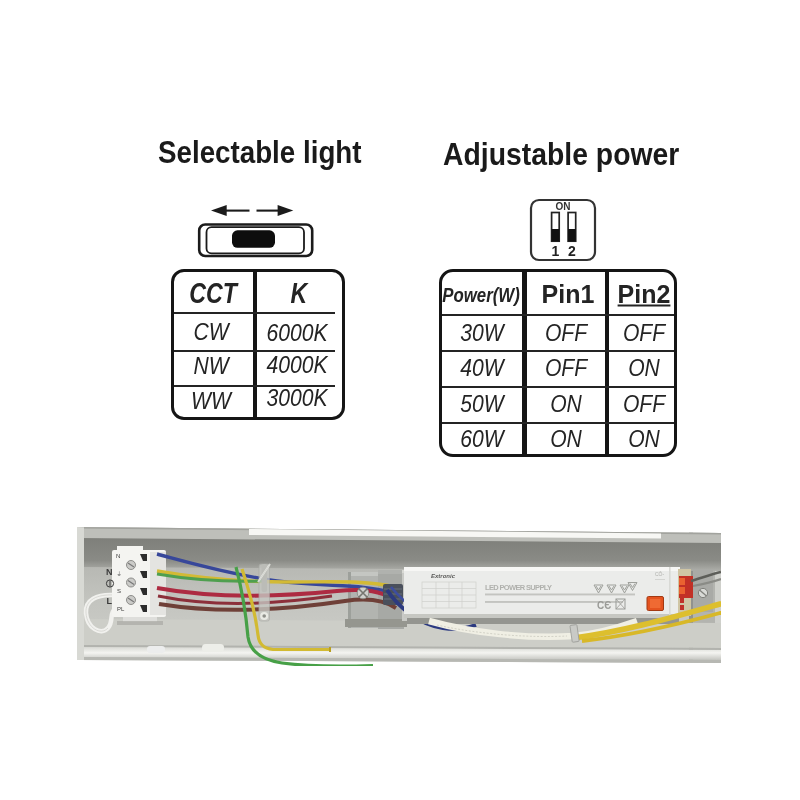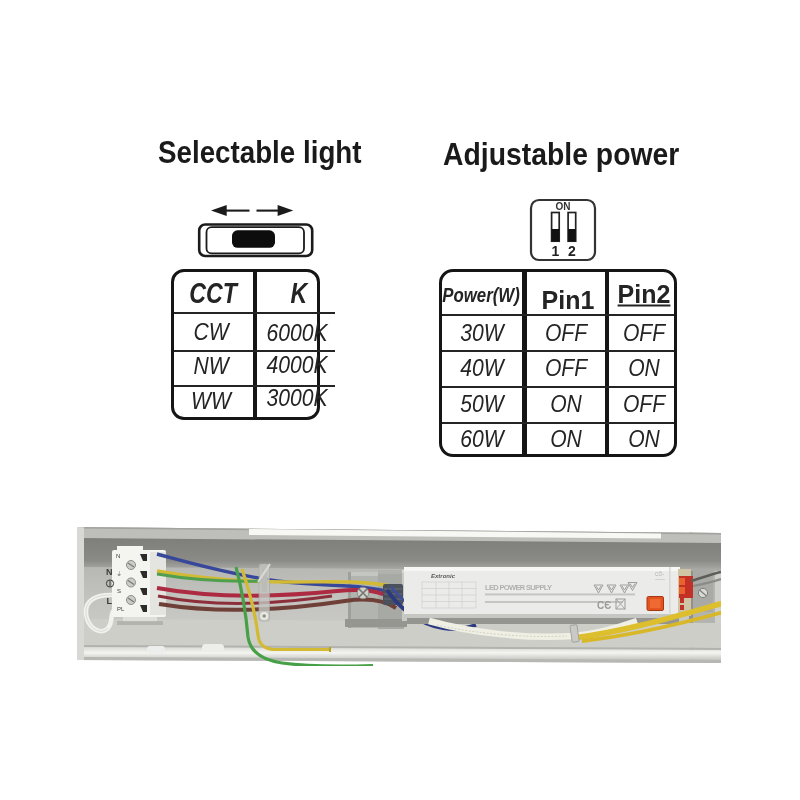--- a/index.html
+++ b/index.html
@@ -42,21 +42,21 @@
     <g stroke="#222" stroke-width="1.7" fill="#fff">
       <rect x="24.6" y="16.5" width="7.6" height="28.7"></rect>
       <rect x="41.1" y="16.5" width="7.6" height="28.7"></rect>
     </g>
     <rect x="24.6" y="33" width="7.6" height="12.2" fill="#111"></rect>
     <rect x="41.1" y="33" width="7.6" height="12.2" fill="#111"></rect>
     <text x="28.3" y="60" font-size="14" font-weight="bold" fill="#222" text-anchor="middle">1</text>
     <text x="44.9" y="60" font-size="14" font-weight="bold" fill="#222" text-anchor="middle">2</text>
   </svg>
 
-  <div class="tbl" style="left:171px;top:269px;width:149px;height:151px;border-radius:13px;border-width:3px;">
+  <div class="tbl" style="left:171px;top:269px;width:174px;height:151px;border-radius:13px;border-width:3px;">
     <div class="vline" style="left:79px;top:0;width:4px;height:145px;"></div>
     <div class="hline" style="left:0;top:40px;width:161px;"></div>
     <div class="hline" style="left:0;top:78px;width:161px;"></div>
     <div class="hline" style="left:0;top:112.5px;width:161px;"></div>
     <div class="cell it bd n80" style="left:39px;top:21px;font-size:29px;">CCT</div>
     <div class="cell it bd n80" style="left:125px;top:21px;font-size:29px;">K</div>
     <div class="cell it n88" style="left:37px;top:60px;font-size:24px;">CW</div>
     <div class="cell it n88" style="left:122.5px;top:61px;font-size:24px;">6000K</div>
     <div class="cell it n88" style="left:37px;top:94px;font-size:24px;">NW</div>
     <div class="cell it n88" style="left:122.5px;top:93px;font-size:24px;">4000K</div>
@@ -65,21 +65,21 @@
   </div>
 
   <div class="tbl" style="left:439px;top:269px;width:238px;height:188px;border-radius:14px;">
     <div class="vline" style="left:80px;top:0;width:5px;height:182px;"></div>
     <div class="vline" style="left:163px;top:0;width:3.5px;height:182px;"></div>
     <div class="hline" style="left:0;top:42px;width:232px;"></div>
     <div class="hline" style="left:0;top:78px;width:232px;"></div>
     <div class="hline" style="left:0;top:113.5px;width:232px;"></div>
     <div class="hline" style="left:0;top:150px;width:232px;"></div>
     <div class="cell it bd" style="left:39px;top:23px;font-size:21px;transform:translate(-50%,-50%) scaleX(0.8);">Power(W)</div>
-    <div class="cell bd" style="left:126px;top:28px;font-size:25px;">Pin1</div>
+    <div class="cell bd" style="left:126px;top:22px;font-size:25px;">Pin1</div>
     <div class="cell bd" style="left:202px;top:22px;font-size:25px;text-decoration:underline;">Pin2</div>
     <div class="cell it n88" style="left:40px;top:61px;font-size:24px;">30W</div>
     <div class="cell it n88" style="left:123.5px;top:61px;font-size:24px;">OFF</div>
     <div class="cell it n88" style="left:202px;top:61px;font-size:24px;">OFF</div>
     <div class="cell it n88" style="left:40px;top:96px;font-size:24px;">40W</div>
     <div class="cell it n88" style="left:123.5px;top:96px;font-size:24px;">OFF</div>
     <div class="cell it n88" style="left:202px;top:96px;font-size:24px;">ON</div>
     <div class="cell it n88" style="left:40px;top:132px;font-size:24px;">50W</div>
     <div class="cell it n88" style="left:123.5px;top:132px;font-size:24px;">ON</div>
     <div class="cell it n88" style="left:202px;top:132px;font-size:24px;">OFF</div>

